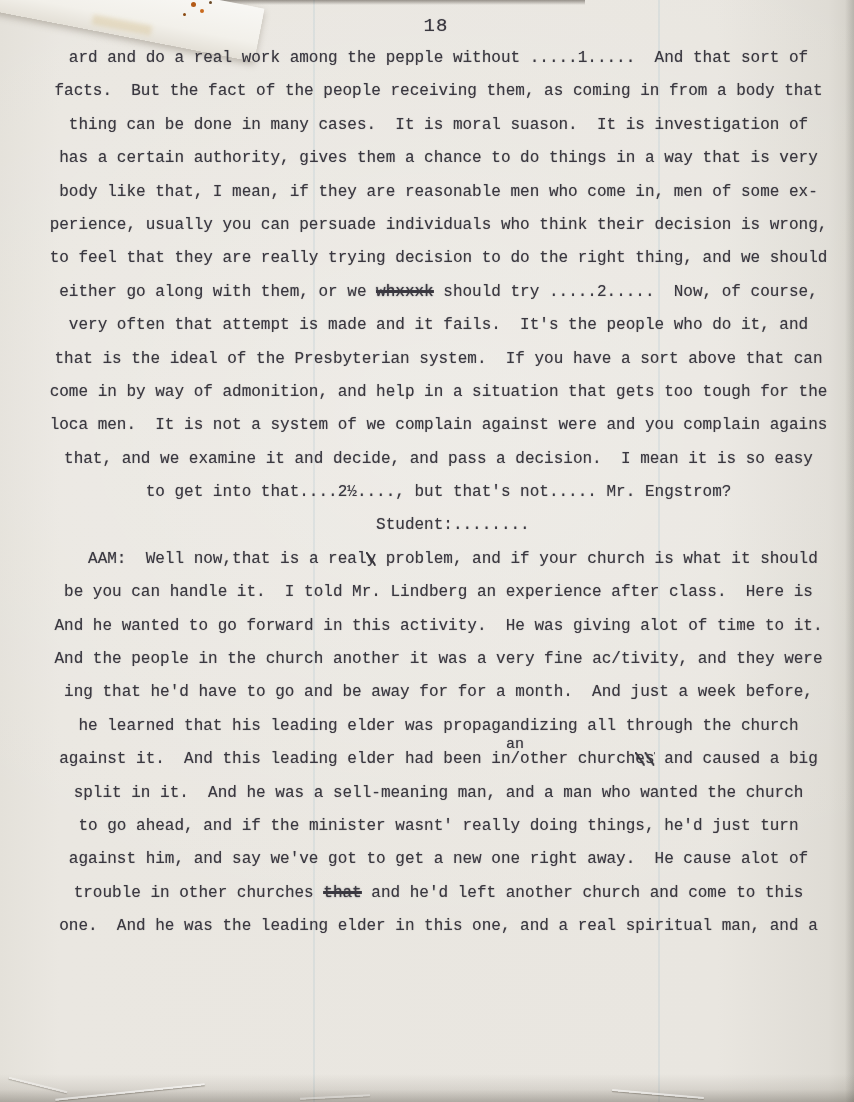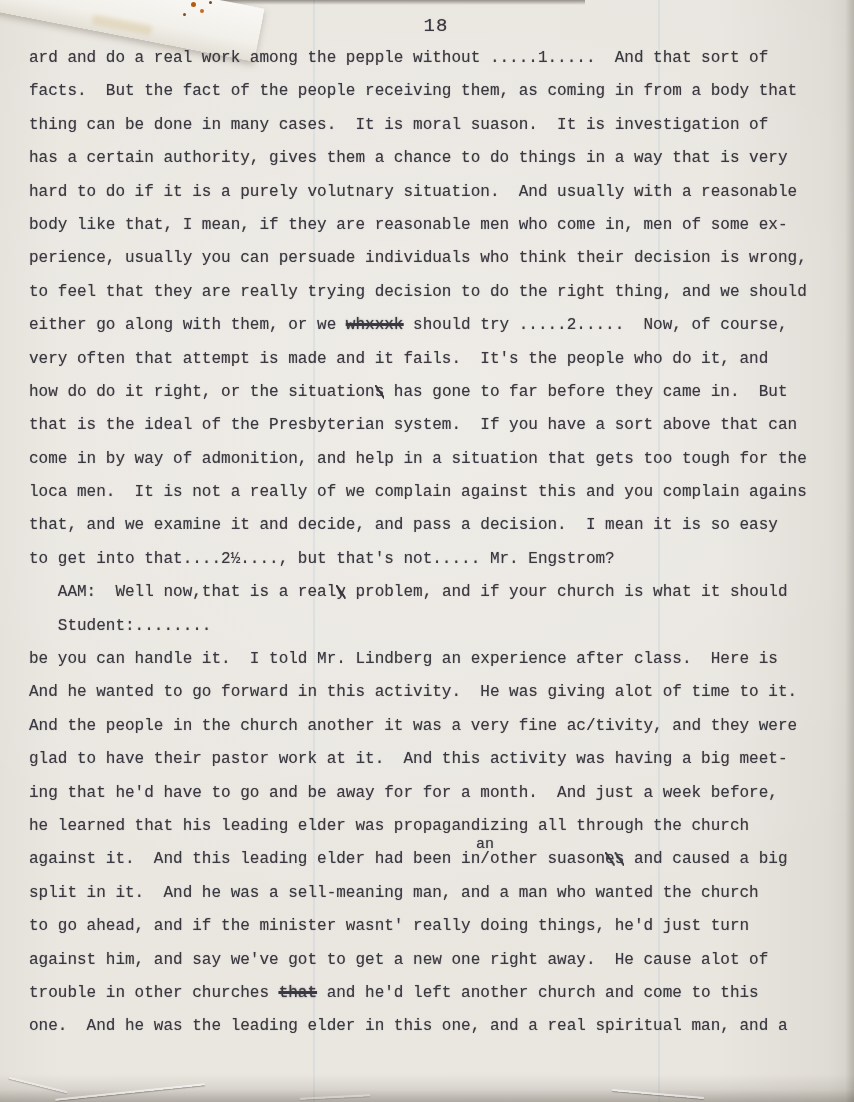--- a/index.html
+++ b/index.html
@@ -50,20 +50,21 @@
   .page-number{
     position:absolute;top:15px;left:0;width:100%;text-align:center;
     transform:translateX(9px);
     font-size:19px;color:#3a3840;letter-spacing:1px;
     text-shadow:0 0 1px rgba(56,54,62,0.55);
   }
   .typed{
     position:absolute;left:29px;top:42px;right:6px;
     font-size:16px;color:#3a3840;
     text-shadow:0 0 1px rgba(56,54,62,0.5);
+    text-align:center;
   }
   .line{height:33.4px;line-height:33.4px;white-space:pre;}
   .seg-strike{text-decoration:line-through;text-decoration-thickness:2.5px;
     text-shadow:0 0 1.4px rgba(40,38,48,0.9);}
   .seg-slash{
     background-image:linear-gradient(to top right,transparent 42%,#3a3840 47%,#3a3840 55%,transparent 60%);
     background-size:9.63px 78%;background-repeat:repeat-x;background-position:0 2px;}
   .seg-sup{display:inline-block;width:0;overflow:visible;white-space:pre;
     transform:translate(-14px,-15px);font-size:15px;}
 </style>
@@ -81,41 +82,38 @@
   <div class="speck speck-3"></div>
   <div class="speck speck-4"></div>
 
   <div class="page-number">18</div>
 
   <div class="typed">
       <div class="line"><span>ard and do a real work among the pepple without .....1.....  And that sort of</span></div>
       <div class="line"><span>facts.  But the fact of the people receiving them, as coming in from a body that</span></div>
       <div class="line"><span>thing can be done in many cases.  It is moral suason.  It is investigation of</span></div>
       <div class="line"><span>has a certain authority, gives them a chance to do things in a way that is very</span></div>
-      <div class="line"><span>hard to do if it is a purely volutnary situation.  And usually with a reasonable</span></div>
       <div class="line"><span>body like that, I mean, if they are reasonable men who come in, men of some ex-</span></div>
       <div class="line"><span>perience, usually you can persuade individuals who think their decision is wrong,</span></div>
       <div class="line"><span>to feel that they are really trying decision to do the right thing, and we should</span></div>
       <div class="line"><span>either go along with them, or we </span><span class="seg-strike">whxxxk</span><span> should try .....2.....  Now, of course,</span></div>
       <div class="line"><span>very often that attempt is made and it fails.  It's the people who do it, and</span></div>
-      <div class="line"><span>how do do it right, or the situation</span><span class="seg-slash">s</span><span> has gone to far before they came in.  But</span></div>
       <div class="line"><span>that is the ideal of the Presbyterian system.  If you have a sort above that can</span></div>
       <div class="line"><span>come in by way of admonition, and help in a situation that gets too tough for the</span></div>
-      <div class="line"><span>loca men.  It is not a really of we complain against this and you complain agains</span></div>
+      <div class="line"><span>loca men.  It is not a system of we complain against were and you complain agains</span></div>
       <div class="line"><span>that, and we examine it and decide, and pass a decision.  I mean it is so easy</span></div>
       <div class="line"><span>to get into that....2½...., but that's not..... Mr. Engstrom?</span></div>
+      <div class="line"><span>   Student:........</span></div>
       <div class="line"><span>   AAM:  Well now,that is a real</span><span class="seg-slash">y</span><span> problem, and if your church is what it should</span></div>
-      <div class="line"><span>   Student:........</span></div>
       <div class="line"><span>be you can handle it.  I told Mr. Lindberg an experience after class.  Here is</span></div>
       <div class="line"><span>And he wanted to go forward in this activity.  He was giving alot of time to it.</span></div>
       <div class="line"><span>And the people in the church another it was a very fine ac/tivity, and they were</span></div>
-      <div class="line"><span>glad to have their pastor work at it.  And this activity was having a big meet-</span></div>
       <div class="line"><span>ing that he'd have to go and be away for for a month.  And just a week before,</span></div>
       <div class="line"><span>he learned that his leading elder was propagandizing all through the church</span></div>
-      <div class="line"><span>against it.  And this leading elder had been in/</span><span class="seg-sup">an</span><span>other suason</span><span class="seg-slash">es</span><span> and caused a big</span></div>
+      <div class="line"><span>against it.  And this leading elder had been in/</span><span class="seg-sup">an</span><span>other church</span><span class="seg-slash">es</span><span> and caused a big</span></div>
       <div class="line"><span>split in it.  And he was a sell-meaning man, and a man who wanted the church</span></div>
       <div class="line"><span>to go ahead, and if the minister wasnt' really doing things, he'd just turn</span></div>
       <div class="line"><span>against him, and say we've got to get a new one right away.  He cause alot of</span></div>
       <div class="line"><span>trouble in other churches </span><span class="seg-strike">that</span><span> and he'd left another church and come to this</span></div>
       <div class="line"><span>one.  And he was the leading elder in this one, and a real spiritual man, and a</span></div>
     </div>
 
   <div class="bottom-edge">
     <div class="crease crease-1"></div>
     <div class="crease crease-2"></div>

